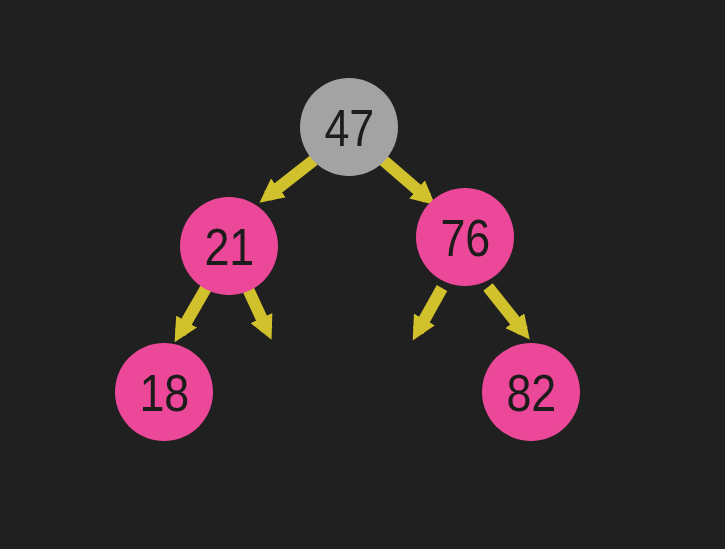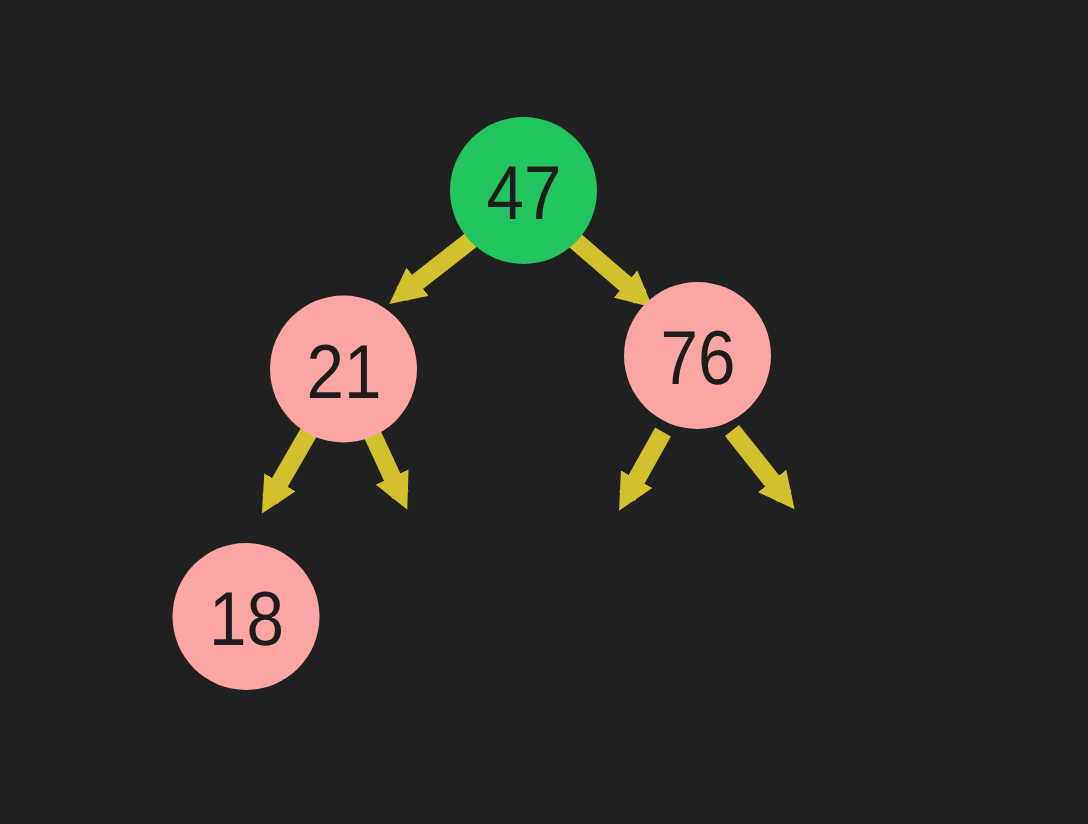--- a/index.html
+++ b/index.html
@@ -28,27 +28,27 @@
     fill: none;
   }
   .arrowhead-fill {
     fill: #D1C12C;
   }
   .node {
     position: absolute;
     width: 98px;
     height: 98px;
     border-radius: 50%;
-    background: #fca5a5;
+    background: #ec4899;
     display: flex;
     align-items: center;
     justify-content: center;
   }
   .node.root {
-    background: #22c55e;
+    background: #a3a3a3;
   }
   .node .val {
     display: inline-block;
     font-size: 51px;
     line-height: 1;
     color: #1C1C1B;
     transform: scaleX(0.88);
     padding-top: 2px;
   }
 </style>
@@ -76,20 +76,23 @@
   </div>
 
   <div class="node" style="left:180px; top:197px">
     <span class="val">21</span>
   </div>
 
   <div class="node" style="left:416px; top:188px">
     <span class="val">76</span>
   </div>
 
-  <div class="node" style="left:115px; top:362px">
+  <div class="node" style="left:115px; top:343px">
     <span class="val">18</span>
   </div>
 
 
 
+  <div class="node" style="left:482px; top:343px">
+    <span class="val">82</span>
+  </div>
 
 </div>
 
 </body></html>

